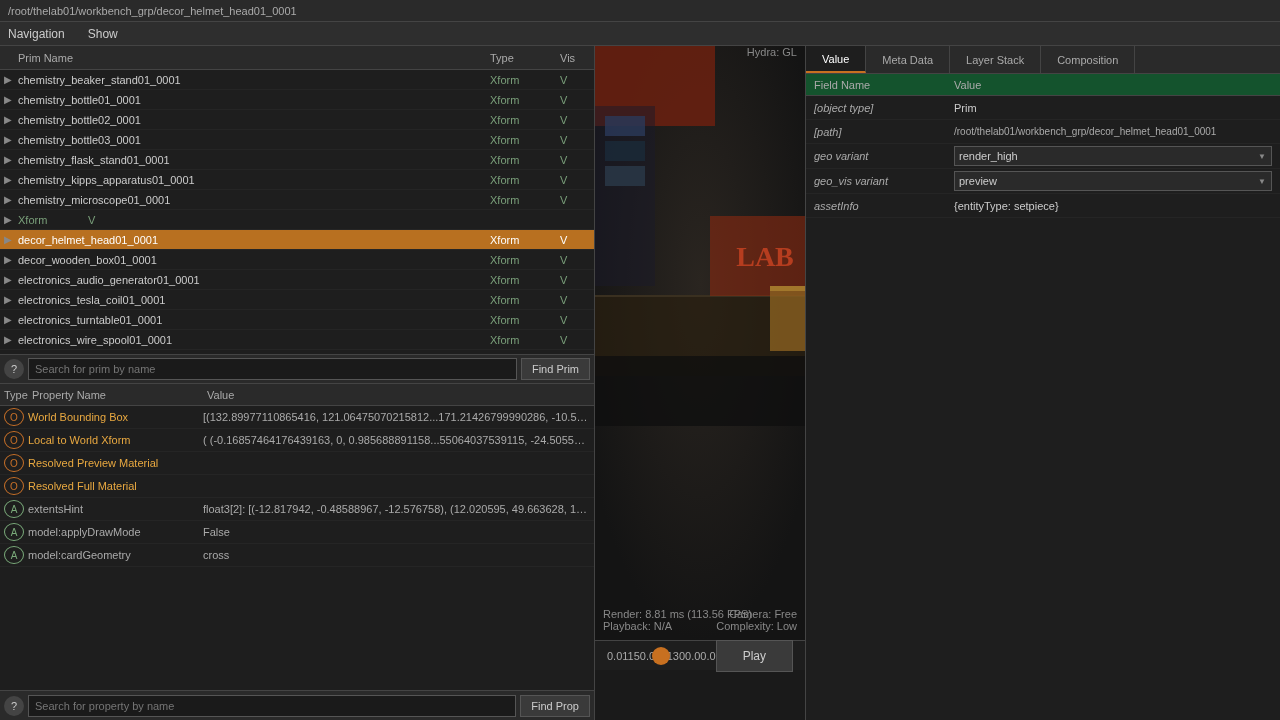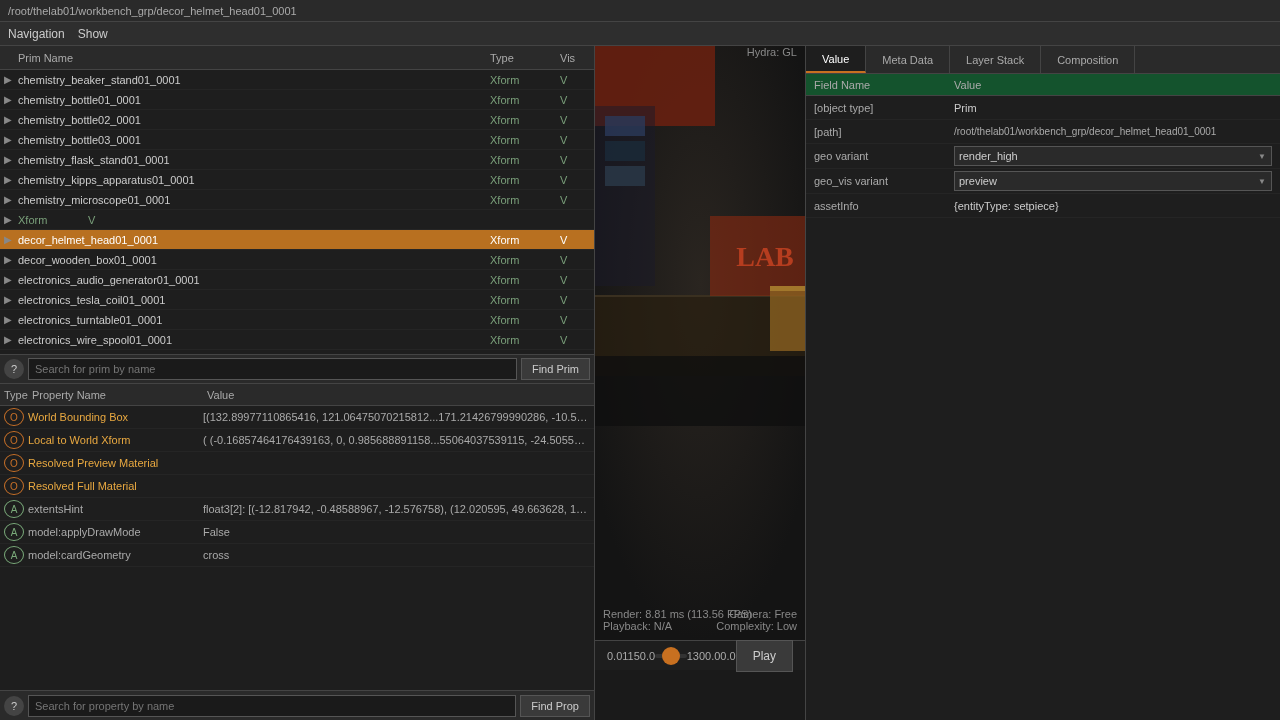--- a/index.html
+++ b/index.html
@@ -26,21 +26,21 @@
     }
 
     
     #menu-bar {
       height: 24px;
       background: #2e2e2e;
       border-bottom: 1px solid #444;
       display: flex;
       align-items: center;
       padding: 0 8px;
-      gap: 13px;
+      gap: 23px;
     }
     #menu-bar span {
       color: #ccc;
       cursor: pointer;
       font-size: 12px;
     }
 
     
     #main-layout {
       display: flex;
@@ -289,21 +289,21 @@
       width: 18px; height: 18px;
       background: #c87020;
       border-radius: 50%;
       position: absolute;
       top: -7px;
       left: 50%;
       transform: translateX(-50%);
     }
     #play-button {
       height: 32px;
-      padding: 0 16px;
+      padding: 0 26px;
       background: #3a3a3a;
       border: 1px solid #555;
       color: #ccc;
       cursor: pointer;
       font-size: 12px;
     }
 
     
     #right-panel {
       width: 475px;
@@ -359,20 +359,21 @@
       align-items: center;
       min-height: 24px;
       padding: 2px 8px;
       border-bottom: 1px solid #252525;
     }
     .right-field {
       width: 140px;
       color: #aaa;
       font-size: 11px;
       flex-shrink: 0;
+      font-style: italic;
     }
     .right-value {
       flex: 1;
       color: #ccc;
       font-size: 11px;
     }
     .right-value.path-val { color: #aaa; font-size: 10px; }
 
     .right-select {
       flex: 1;

